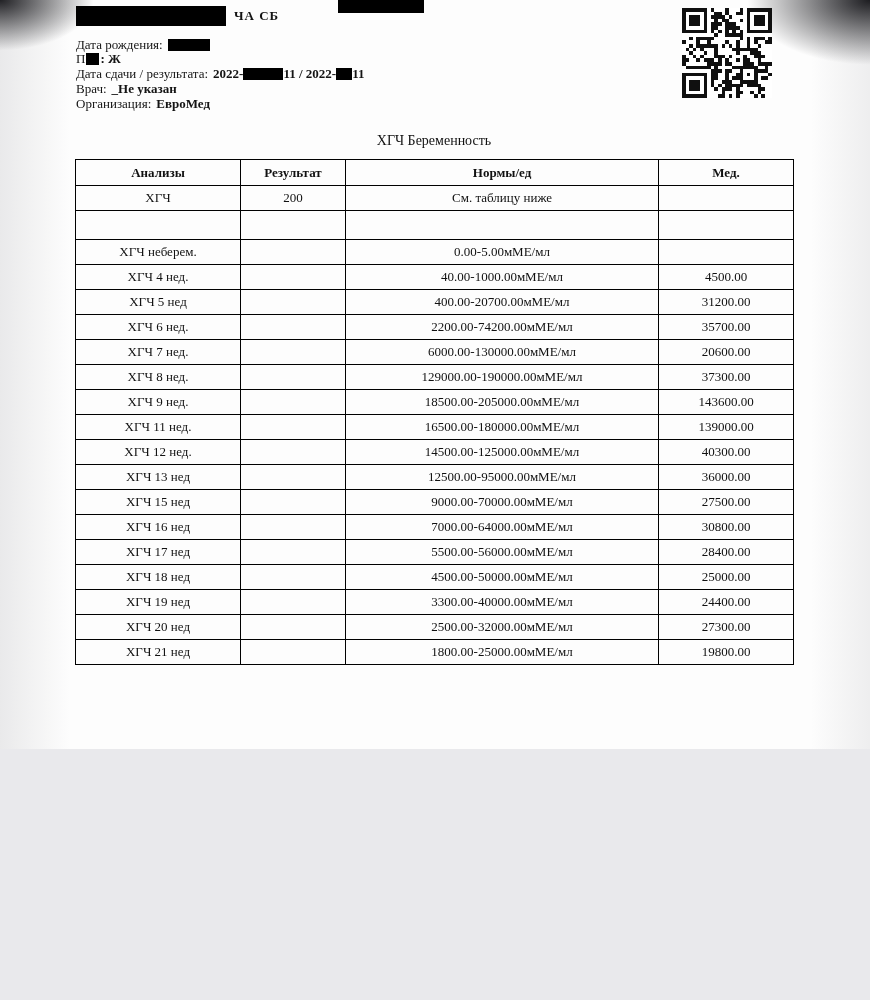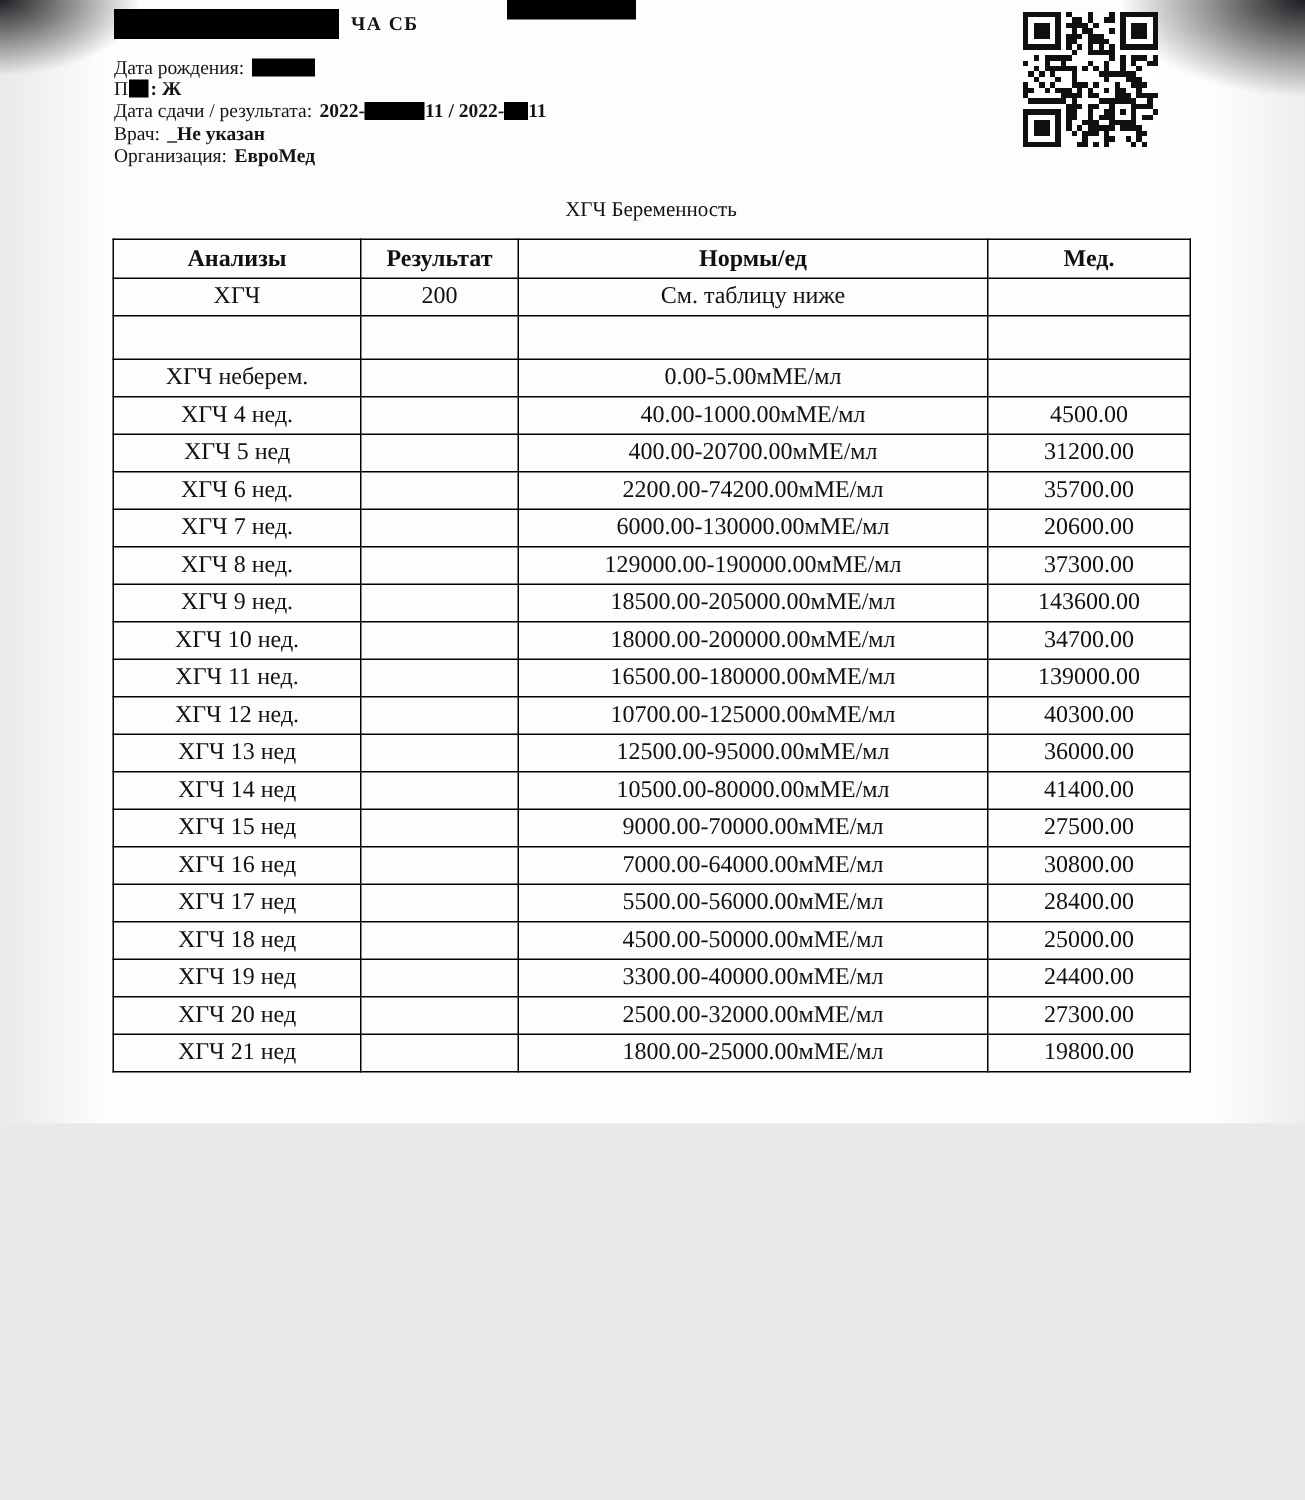--- a/index.html
+++ b/index.html
@@ -38,21 +38,21 @@
   
   .qr{position:absolute;left:682px;top:8px;width:90px;height:90px;background:#fff;}
   .qr svg{display:block;}
 
   
   .title{position:absolute;left:75px;top:133px;width:718px;text-align:center;
     font-weight:normal;font-size:14px;}
 
   
   table.results{position:absolute;left:75px;top:159px;width:718px;
-    border-collapse:collapse;font-size:16px;table-layout:fixed;}
+    border-collapse:collapse;font-size:13px;table-layout:fixed;}
   .results th,.results td{border:1px solid #000;height:24px;text-align:center;
     padding:0 4px;overflow:hidden;}
   .results th{font-weight:bold;height:25px;}
   .results tr.spacer td{height:28px;}
   .col-name{width:165px;}
   .col-res{width:105px;}
   .col-norm{width:313px;}
   .col-med{width:135px;}
 
   
@@ -178,48 +178,36 @@
       <td>129000.00-190000.00мМЕ/мл</td>
       <td>37300.00</td>
     </tr>
         <tr>
       <td>ХГЧ 9 нед.</td>
       <td></td>
       <td>18500.00-205000.00мМЕ/мл</td>
       <td>143600.00</td>
     </tr>
         <tr>
-      <td>ХГЧ 10 нед.</td>
-      <td></td>
-      <td>18000.00-200000.00мМЕ/мл</td>
-      <td>34700.00</td>
-    </tr>
-        <tr>
       <td>ХГЧ 11 нед.</td>
       <td></td>
       <td>16500.00-180000.00мМЕ/мл</td>
       <td>139000.00</td>
     </tr>
         <tr>
       <td>ХГЧ 12 нед.</td>
       <td></td>
-      <td>10700.00-125000.00мМЕ/мл</td>
+      <td>14500.00-125000.00мМЕ/мл</td>
       <td>40300.00</td>
     </tr>
         <tr>
       <td>ХГЧ 13 нед</td>
       <td></td>
       <td>12500.00-95000.00мМЕ/мл</td>
       <td>36000.00</td>
-    </tr>
-        <tr>
-      <td>ХГЧ 14 нед</td>
-      <td></td>
-      <td>10500.00-80000.00мМЕ/мл</td>
-      <td>41400.00</td>
     </tr>
         <tr>
       <td>ХГЧ 15 нед</td>
       <td></td>
       <td>9000.00-70000.00мМЕ/мл</td>
       <td>27500.00</td>
     </tr>
         <tr>
       <td>ХГЧ 16 нед</td>
       <td></td>

